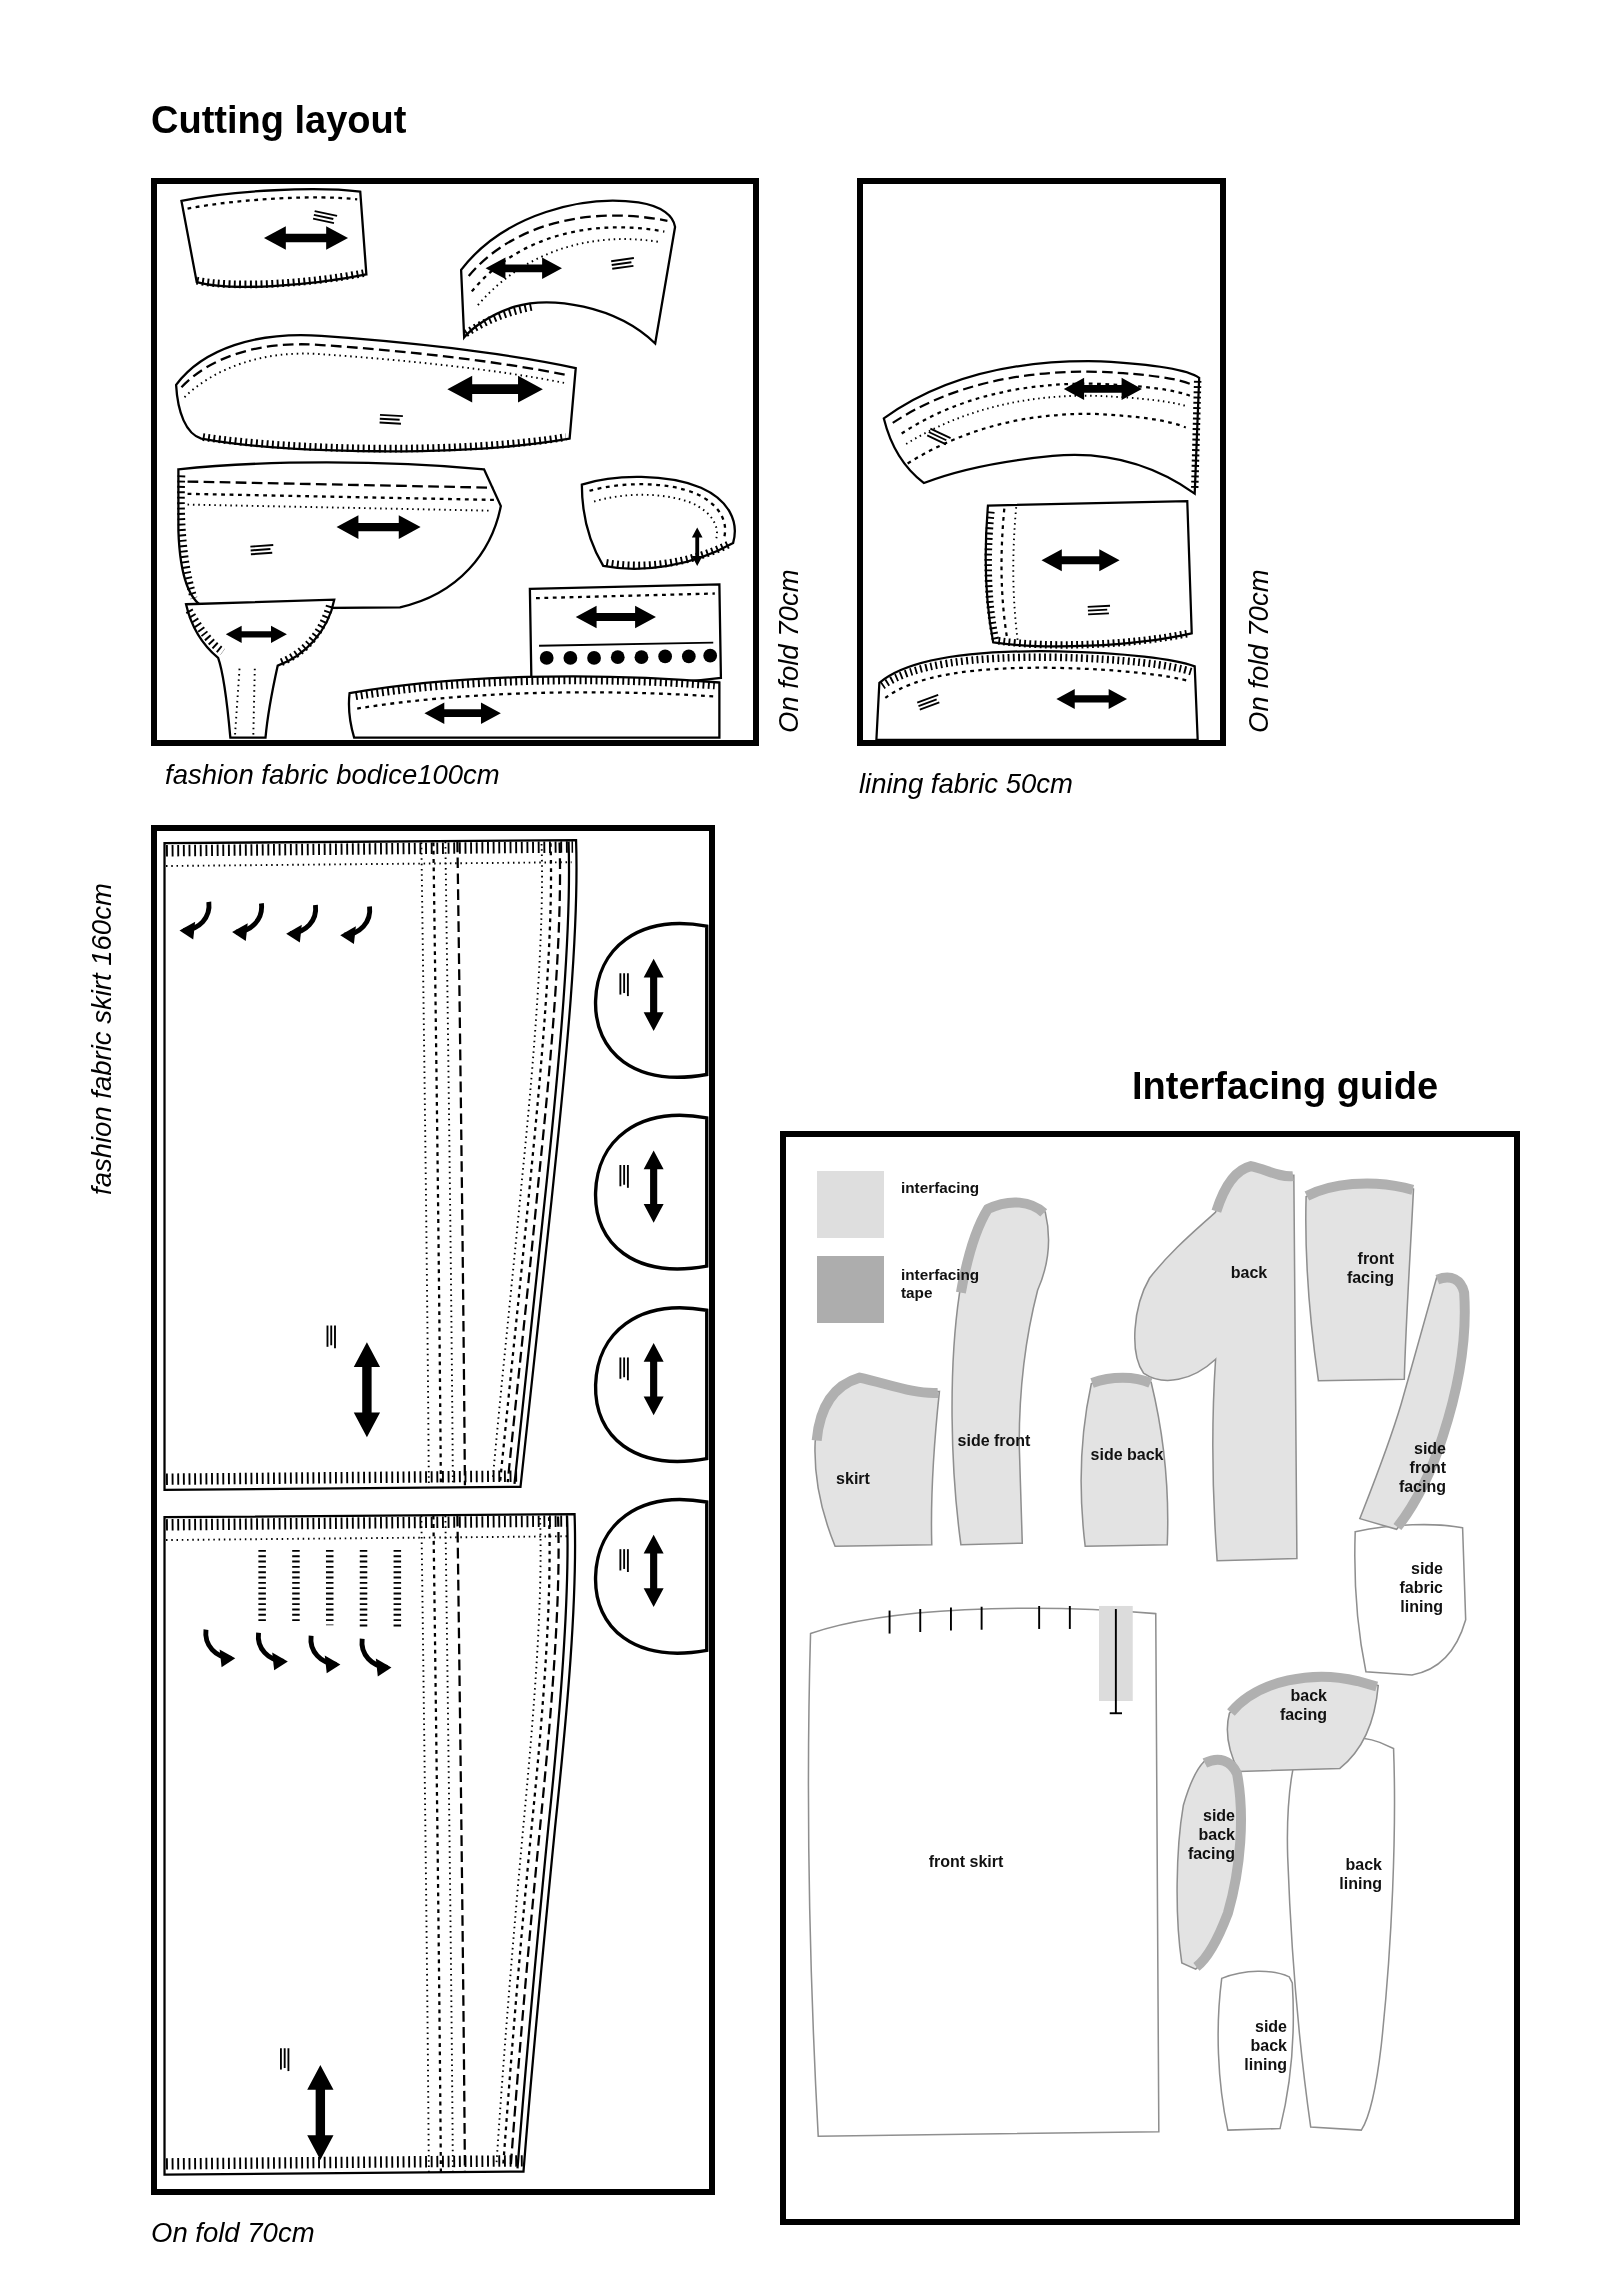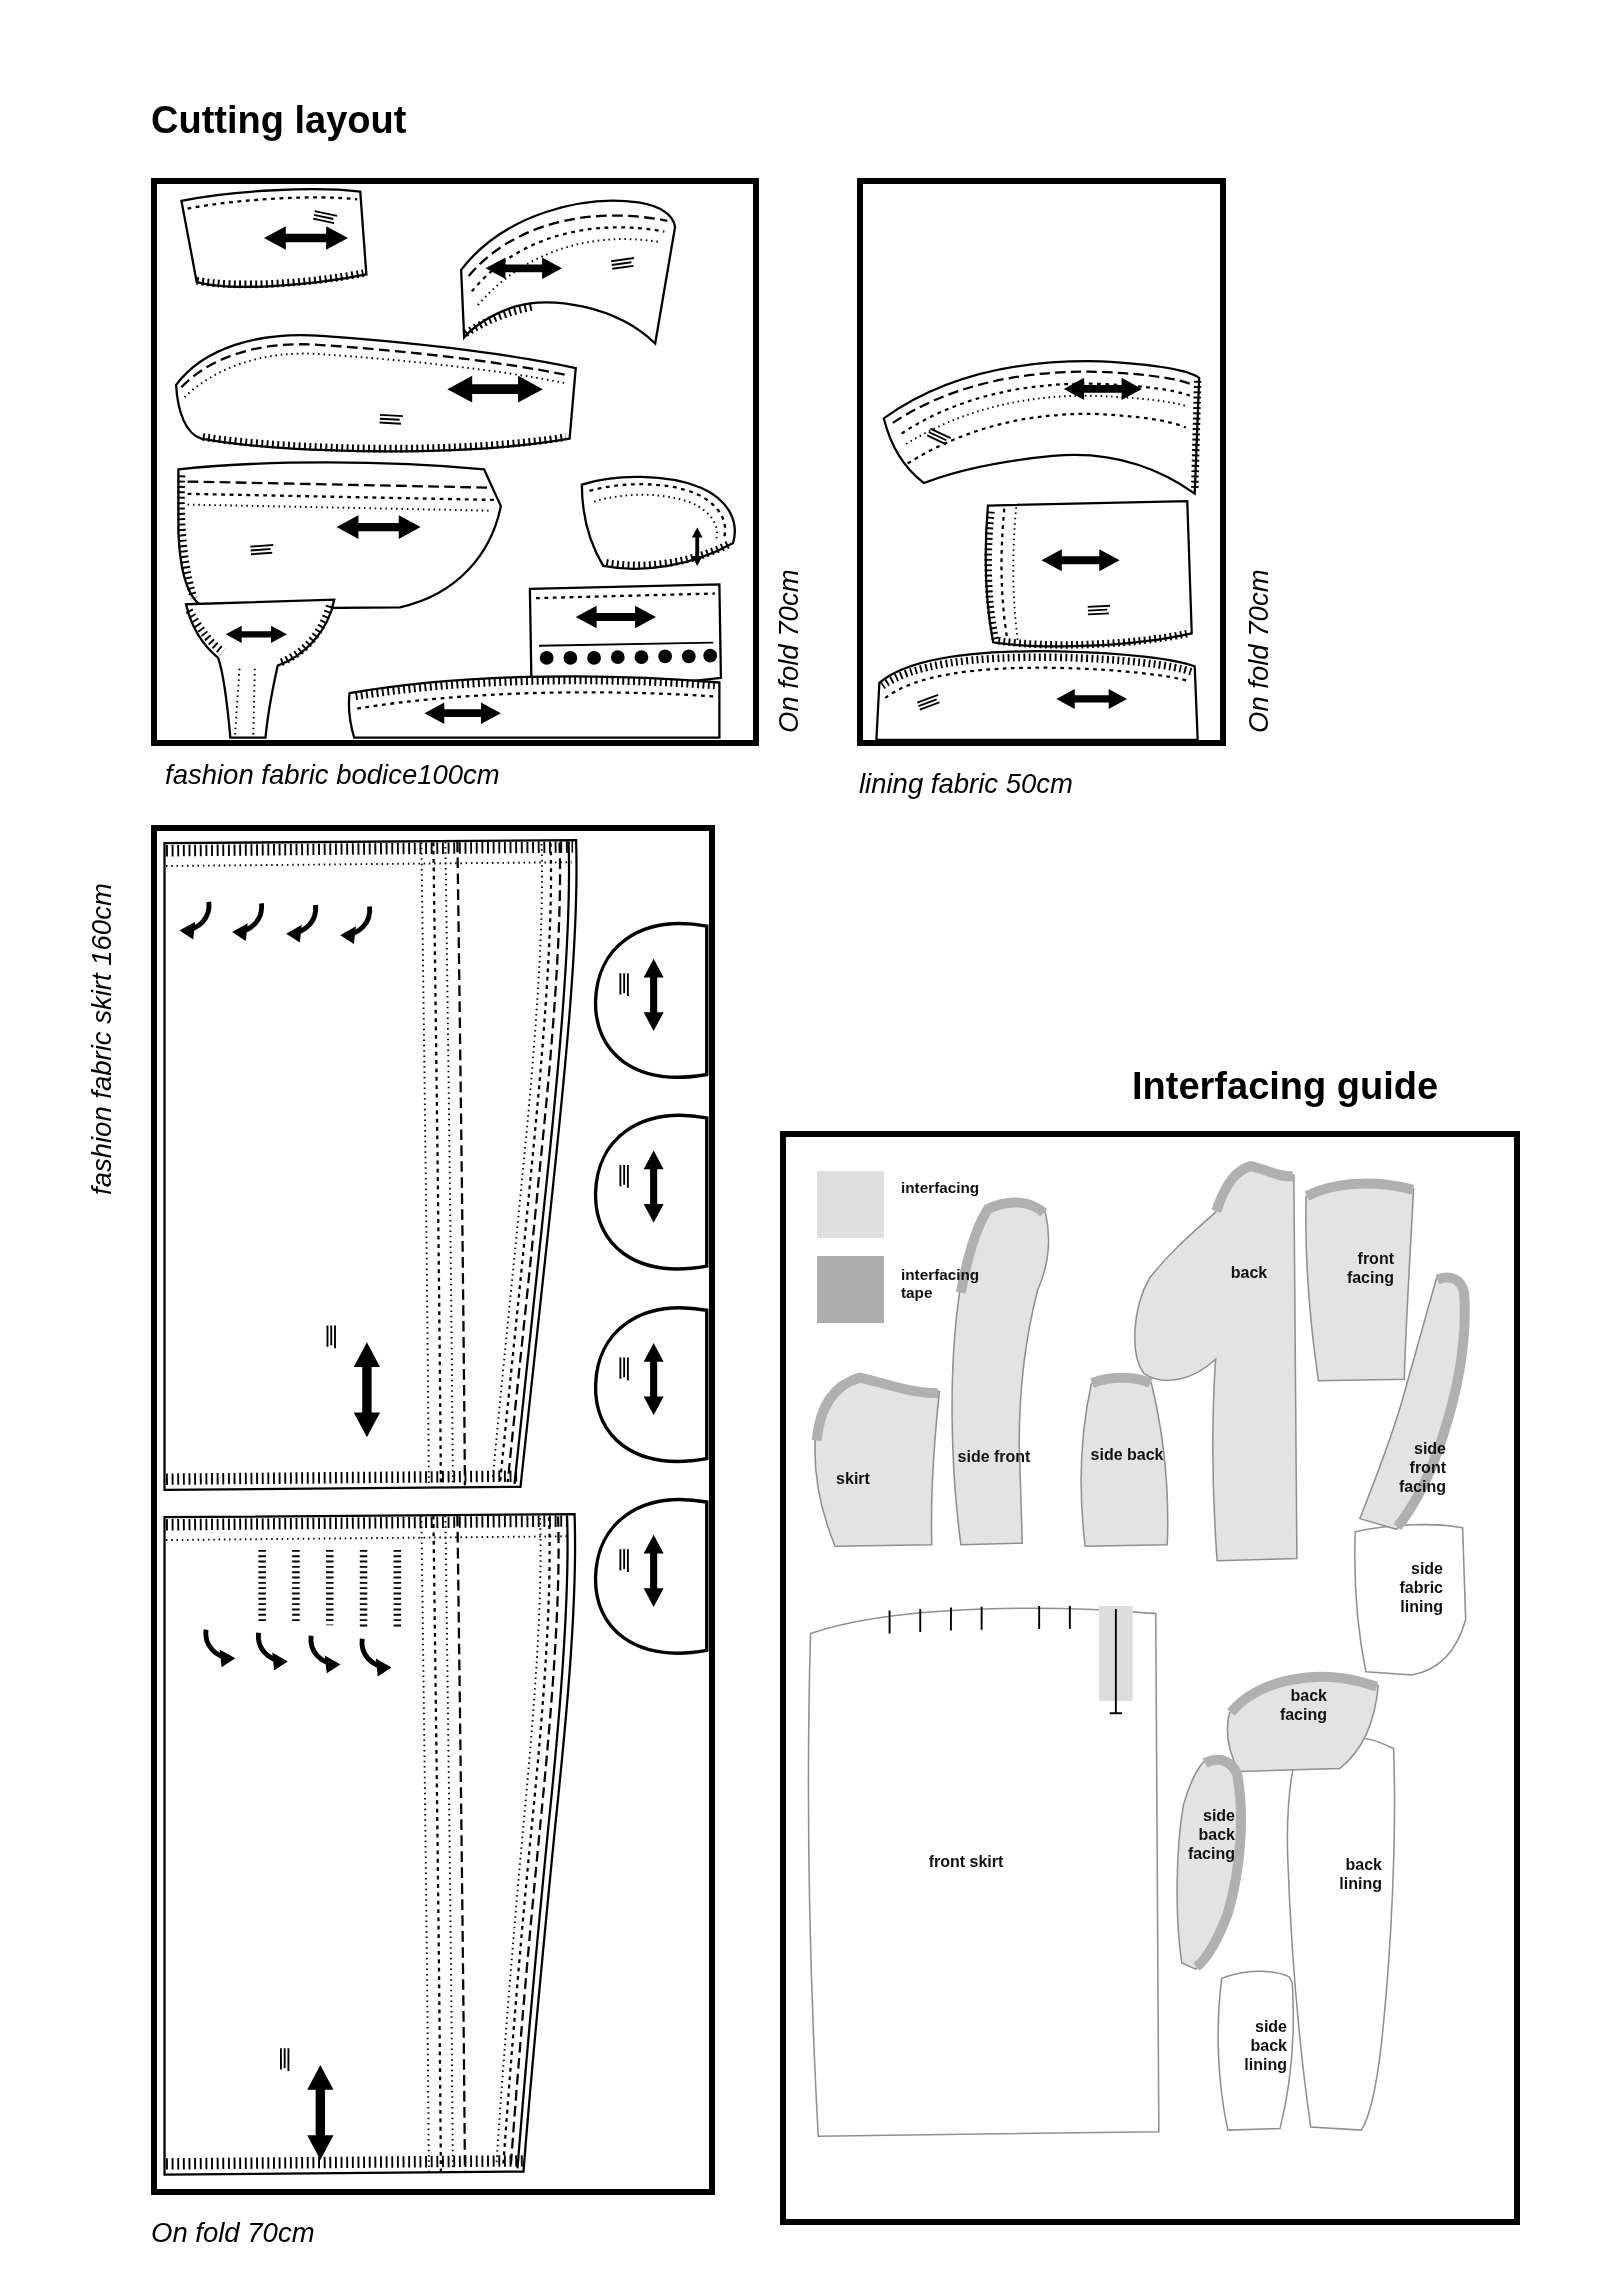--- a/index.html
+++ b/index.html
@@ -322,21 +322,21 @@
         <path class="tape" d="M546,817 C564,808 580,813 588,831 C598,885 593,954 576,1013 C562,1050 548,1073 535,1083"></path>
       </g>
     </svg>
 
     <div class="legend-swatch light" style="left:31px;top:34px;"></div>
     <div class="legend-label" style="left:115px;top:42px;">interfacing</div>
     <div class="legend-swatch dark" style="left:31px;top:119px;"></div>
     <div class="legend-label" style="left:115px;top:129px;width:77px;">interfacing tape</div>
 
     <div class="plabel nw" style="left:67px;top:342px;">skirt</div>
-    <div class="plabel nw" style="left:208px;top:320px;">side front</div>
+    <div class="plabel nw" style="left:208px;top:304px;">side front</div>
     <div class="plabel nw" style="left:341px;top:318px;">side back</div>
     <div class="plabel nw" style="left:463px;top:136px;">back</div>
     <div class="plabel wrap" style="left:572px;top:132px;">front facing</div>
     <div class="plabel wrap" style="left:624px;top:331px;">side front facing</div>
     <div class="plabel wrap" style="left:621px;top:451px;">side fabric lining</div>
     <div class="plabel nw" style="left:180px;top:725px;">front skirt</div>
     <div class="plabel wrap" style="left:505px;top:569px;">back facing</div>
     <div class="plabel wrap" style="left:413px;top:698px;">side back facing</div>
     <div class="plabel wrap" style="left:560px;top:738px;">back lining</div>
     <div class="plabel wrap" style="left:465px;top:909px;">side back lining</div>

